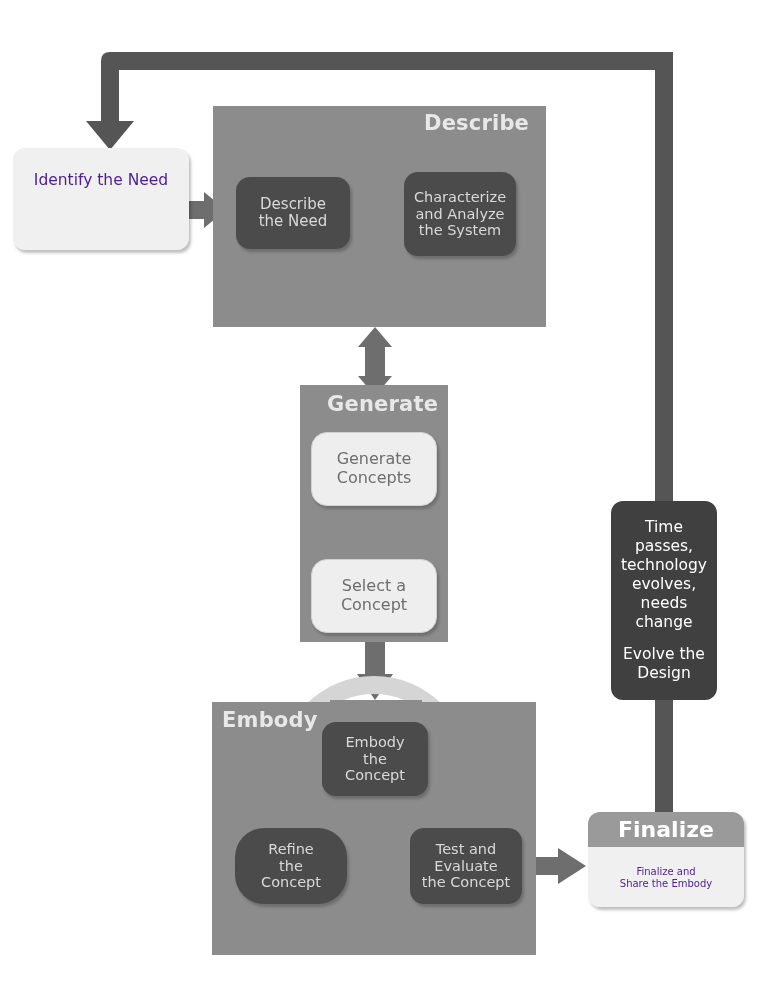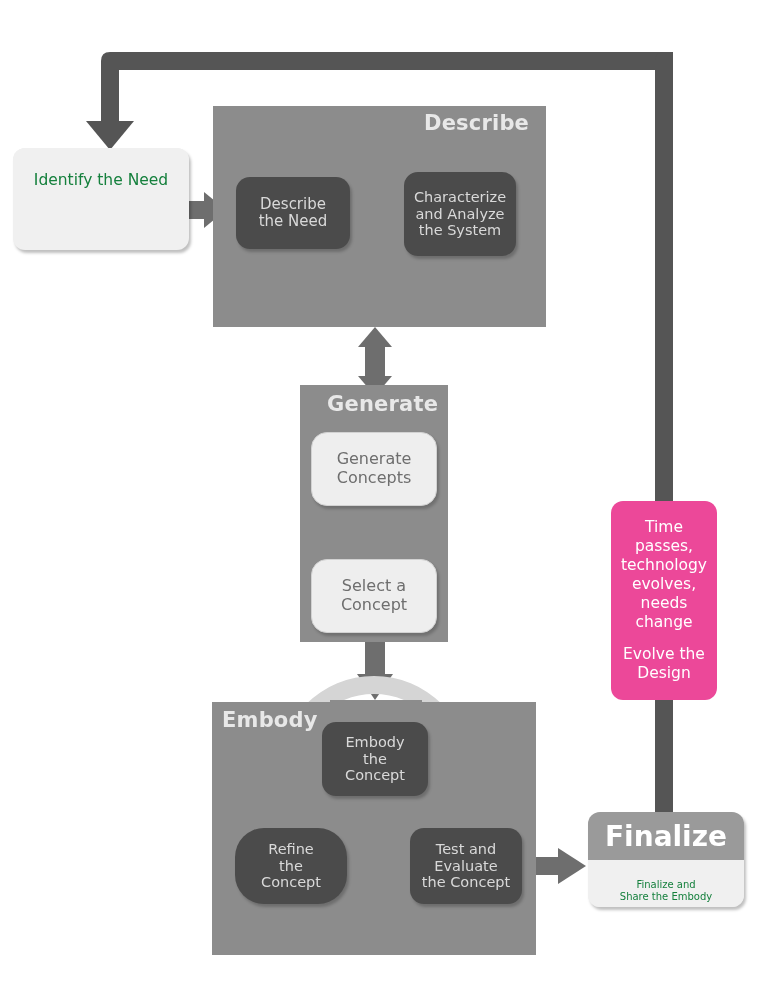--- a/index.html
+++ b/index.html
@@ -24,26 +24,26 @@
               color:#6e6e6e;display:flex;align-items:center;justify-content:center;
               text-align:center;line-height:1.16;
               border:1px solid #d2d2d2;
               box-shadow:2px 3px 3px rgba(0,0,0,.20);}
 
   
   .capbox{position:absolute;border-radius:12px;overflow:hidden;
           box-shadow:2px 3px 3px rgba(0,0,0,.25);background:#f0f0f0;}
   .capbox .cap{background:#9a9a9a;color:#ffffff;font-weight:bold;
                text-align:center;display:flex;align-items:center;justify-content:center;}
-  .capbox .bdy{background:#f0f0f0;color:#15803d;text-align:center;
+  .capbox .bdy{background:#f0f0f0;color:#4c1d95;text-align:center;
                display:flex;align-items:center;justify-content:center;
                line-height:1.2;}
 
   
-  .evolve{position:absolute;background:#ec4899;border-radius:12px;color:#ffffff;
+  .evolve{position:absolute;background:#404040;border-radius:12px;color:#ffffff;
           text-align:center;line-height:1.22;display:flex;align-items:center;
           justify-content:center;}
   .evolve span{display:block;}
 </style>
 </head>
 <body>
 
 <div class="stage">
 
   <svg id="svg-layer" viewBox="0 0 780 1007">
@@ -204,21 +204,21 @@
       <span>evolves,</span>
       <span>needs</span>
       <span>change</span>
       <span style="height:13px;">&nbsp;</span>
       <span>Evolve the</span>
       <span>Design</span>
     </div>
   </div>
 
   <div class="capbox" style="left:588px;top:812px;width:156px;height:95px;">
-    <div class="cap" style="height:48px;font-size:28px;">Finalize</div>
+    <div class="cap" style="height:35px;font-size:22px;">Finalize</div>
     <div class="bdy" style="height:61px;font-size:10px;">
       <div>
         <span>Finalize and</span><br>
         <span>Share the Embody</span>
       </div>
     </div>
   </div>
 
 </div>
 

